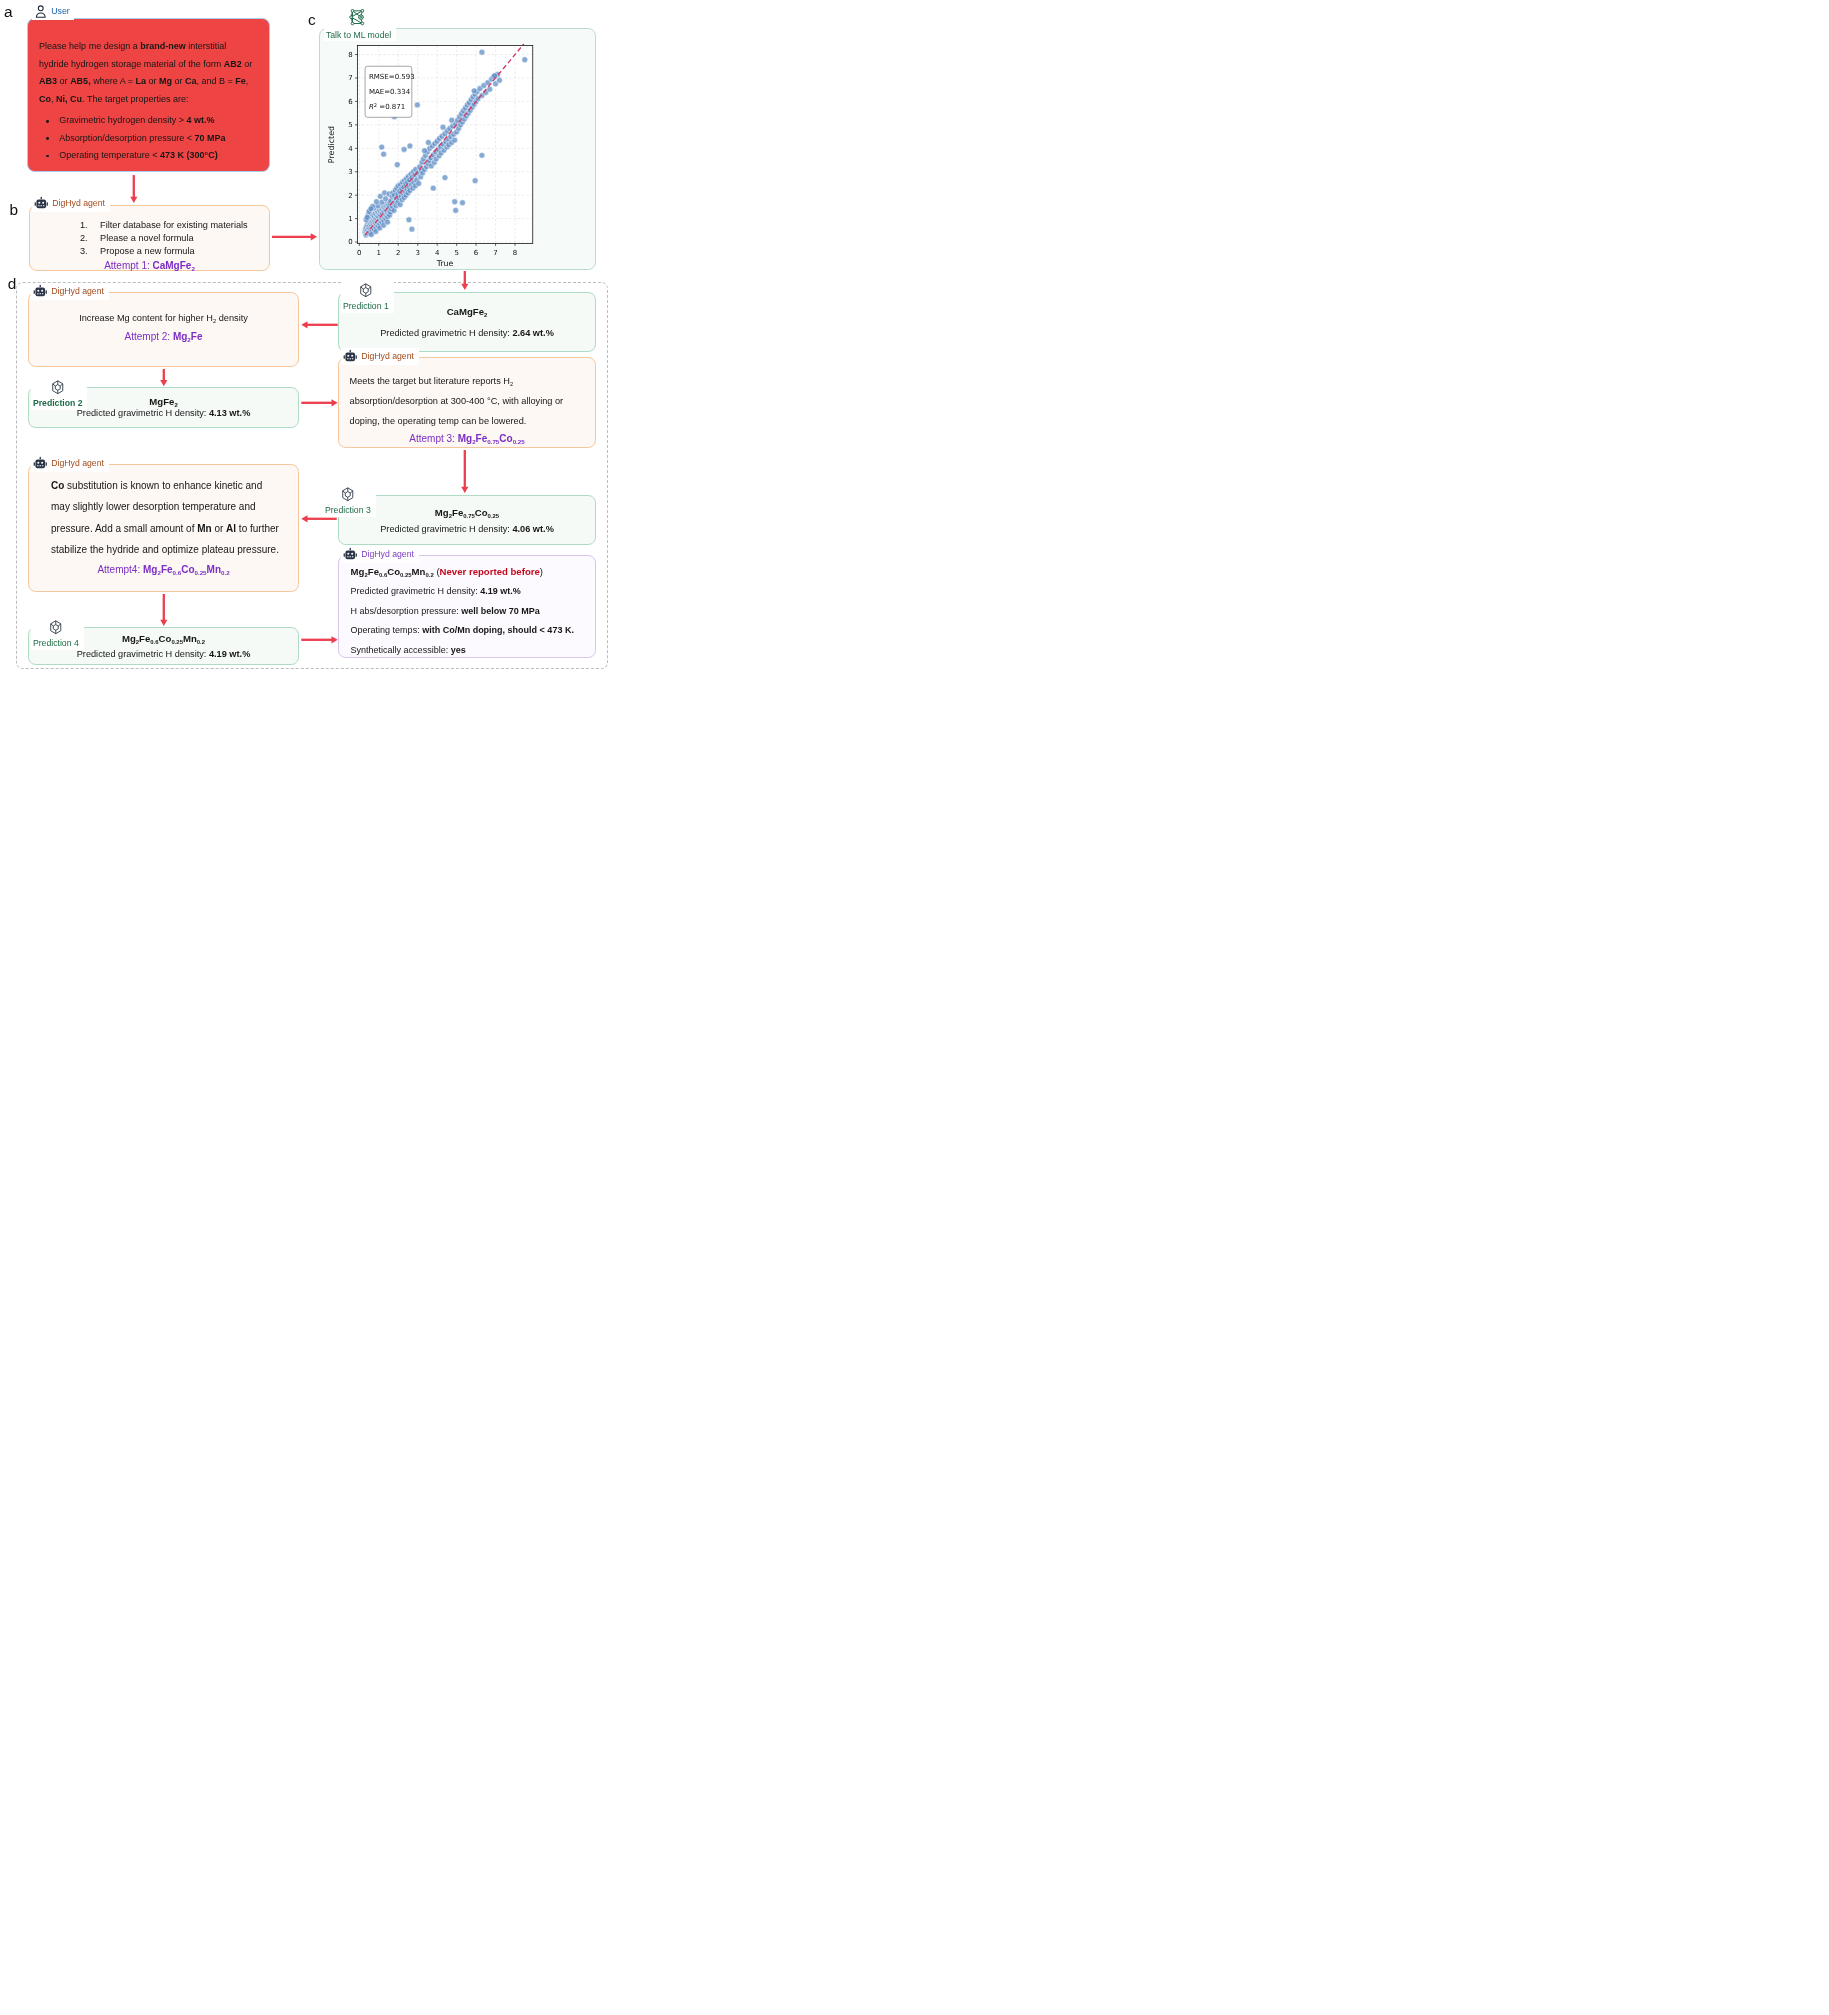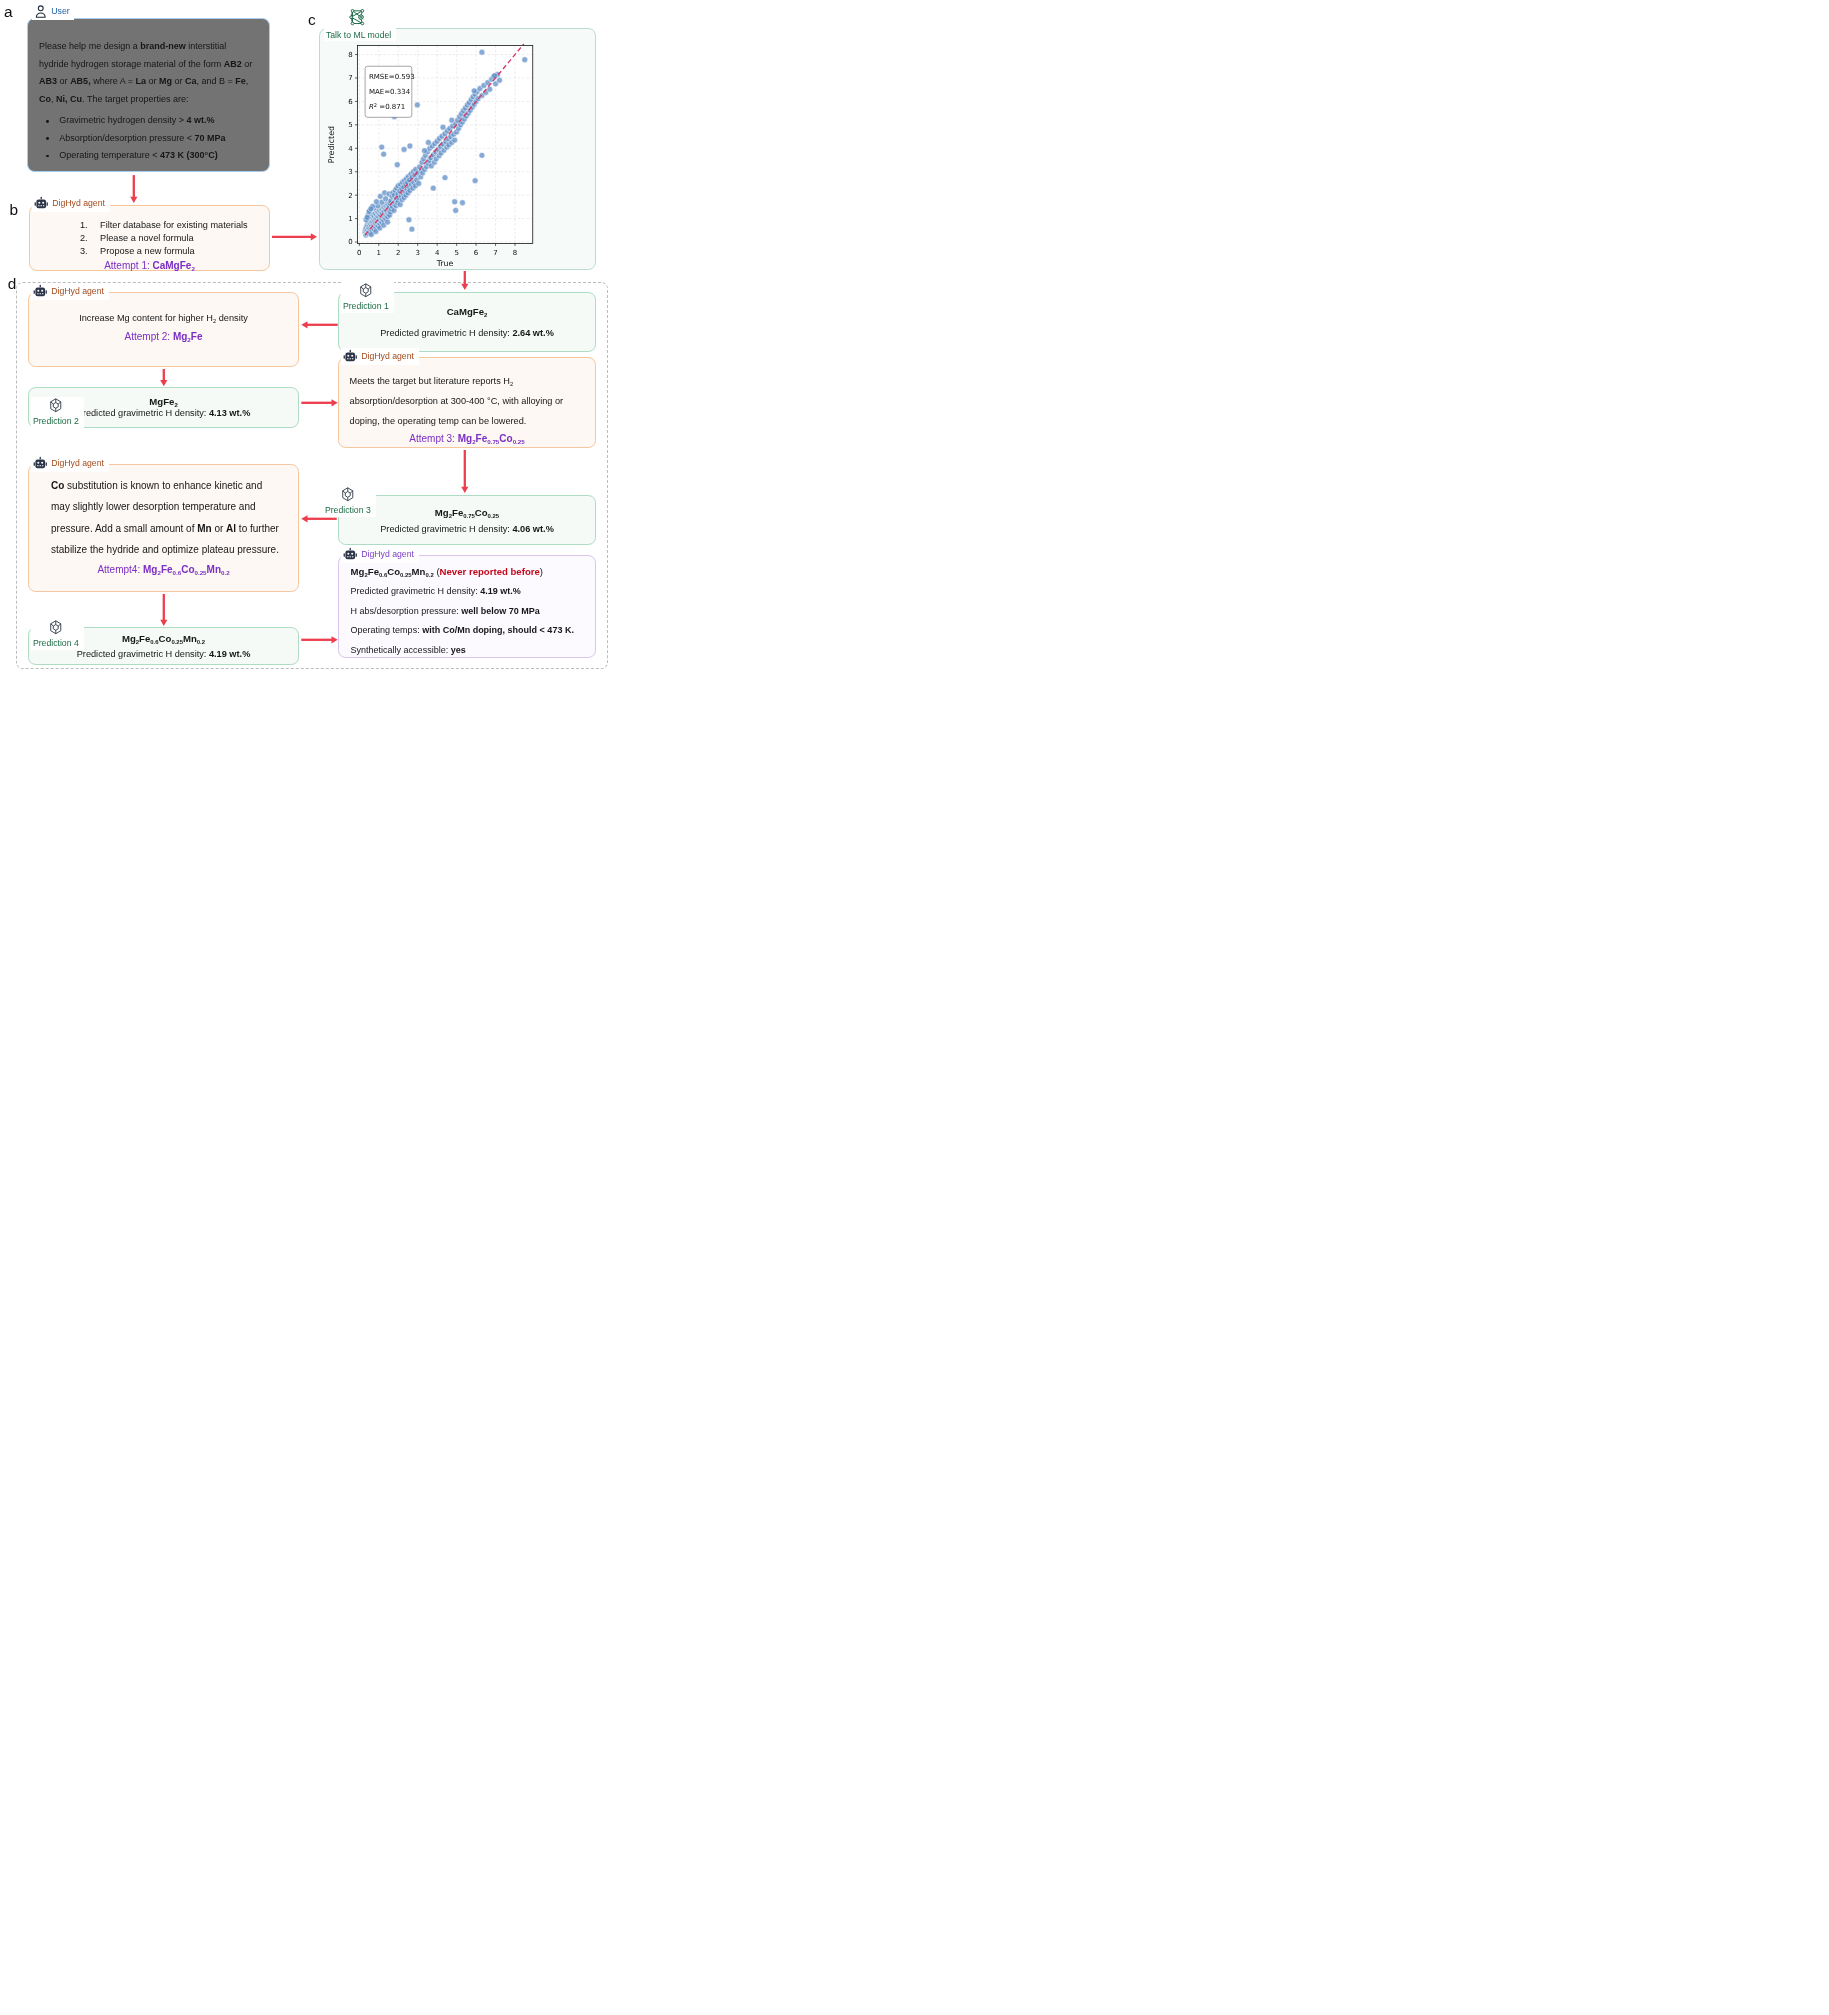--- a/index.html
+++ b/index.html
@@ -1,20 +1,20 @@
 <!DOCTYPE html>
 <html style="font-size:7.7px"><head>
 <meta charset="utf-8">
 <style>
   html,body{margin:0;padding:0;background:#fff;}
   body{width:610px;height:672px;position:relative;overflow:hidden;
        font-family:"Liberation Sans",sans-serif;color:#161616;}
   .letter{position:absolute;font-size:15.4px;font-weight:500;color:#111;z-index:6;background:#fff;line-height:1;}
   .card{position:absolute;border-radius:7.7px;box-sizing:border-box;}
-  .card-blue{border:1.4px solid #a9cdef;background:#737373;}
+  .card-blue{border:1.4px solid #a9cdef;background:#ef4444;}
   .card-orange{border:1.4px solid #f5c79e;background:#fdf8f4;}
   .card-greenbig{border:1.4px solid #bcdccb;background:#f6faf8;}
   .card-green{border:1.4px solid #aedbc3;background:#f5faf7;}
   .card-purple{border:1.4px solid #d7c5ec;background:#fcfaff;}
   .dashed-rect{position:absolute;border:1px dashed #bcbcbc;border-radius:6.7px;}
   .tag{position:absolute;display:flex;align-items:center;gap:3.9px;background:#fff;
        padding:1px 4.8px 1px 1.9px;font-size:8.7px;font-weight:500;z-index:4;line-height:1.2;}
   .tag svg{flex:0 0 auto;}
   .tag-blue{color:#1b5fa8;}
   .tag-rust{color:#a34b1c;}
@@ -466,21 +466,21 @@
     <rect x="10.7" y="15.2" width="2.6" height="1.7" rx="0.6" fill="#fff"></rect>
     <rect x="14.7" y="15.2" width="2.6" height="1.7" rx="0.6" fill="#fff"></rect>
   </svg>
   <span>DigHyd agent</span>
 </div>
 
 <div class="card card-green" style="left:28px;top:387px;width:271px;height:41px;">
   <div class="pred-formula" style="margin-top:7.7px;"><span class="b">MgFe</span><sub class="b">2</sub></div>
   <div class="pred-line" style="margin-top:1px;"><span>Predicted gravimetric H density: </span><span class="b">4.13 wt.%</span></div>
 </div>
-<div class="tag tag-green" style="left:31px;top:397px;">
+<div class="tag tag-green" style="left:31px;top:379px;font-weight:bold;">
   <svg width="13.5" height="14.5" viewBox="0 0 24 26">
     <g stroke="#1e2a38" stroke-width="1.5" fill="none" stroke-linejoin="round">
       <polygon points="12,1.5 21,6.8 21,19.2 12,24.5 3,19.2 3,6.8"></polygon>
       <polygon points="12,8.2 16.4,10.8 16.4,15.8 12,18.4 7.6,15.8 7.6,10.8"></polygon>
       <path d="M12,1.5 L12,8.2 M12,18.4 L12,24.5 M7.6,10.8 L3,6.8 M16.4,10.8 L21,6.8"></path>
     </g>
   </svg>
   <span>Prediction 2</span>
 </div>
 

